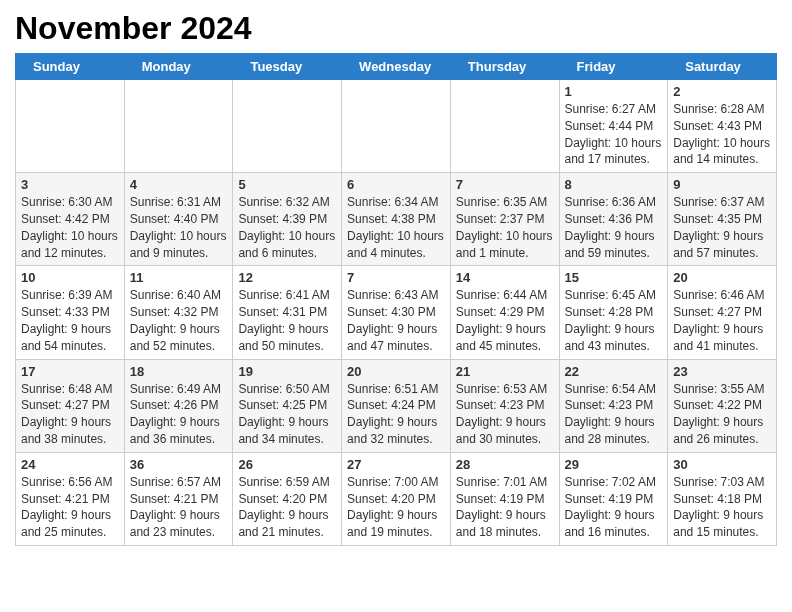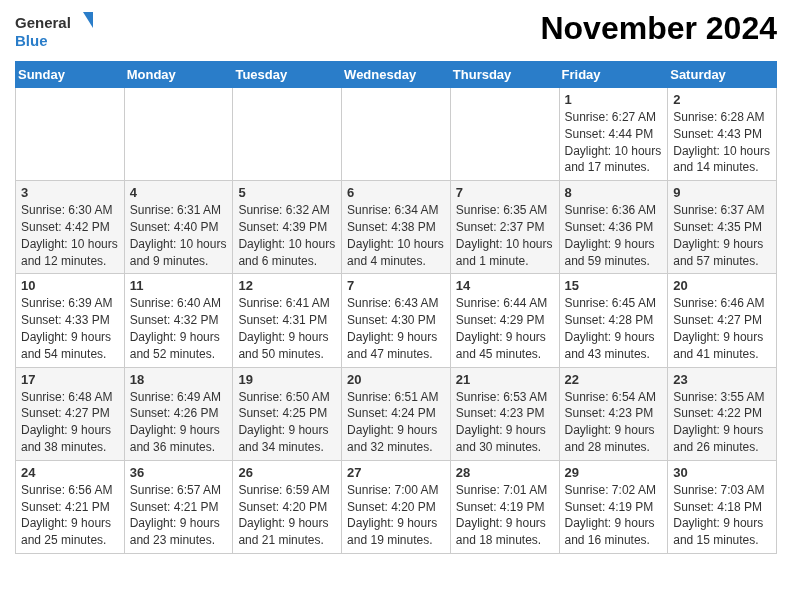--- a/index.html
+++ b/index.html
@@ -40,21 +40,21 @@
     }
     .calendar-table {
       width: 100%;
       border-collapse: collapse;
       table-layout: fixed;
     }
     .calendar-table th {
       background-color: #2a7dc9;
       color: #fff;
       text-align: left;
-      padding: 5px 2px;
+      padding: 5px 17px;
       font-size: 13px;
       font-weight: bold;
       border: 1px solid #2a7dc9;
     }
     .calendar-table td {
       border: 1px solid #ccc;
       vertical-align: top;
       padding: 4px 5px;
       height: 80px;
       background: #fff;
@@ -75,27 +75,20 @@
     }
     .empty-cell {
       background: #fff !important;
     }
   </style>
 </head>
 <body>
 
 <div class="page">
   <div class="header">
-    <div class="logo">
-  <svg width="80" height="45" viewBox="0 0 80 45" xmlns="http://www.w3.org/2000/svg">
-    <text x="0" y="18" font-size="15" font-weight="bold" fill="#333" font-family="Arial">General</text>
-    <text x="0" y="36" font-size="15" font-weight="bold" fill="#2a7dc9" font-family="Arial">Blue</text>
-    <polygon points="68,2 78,2 78,18" fill="#2a7dc9"></polygon>
-  </svg>
-</div>
     <div class="title-block">
       <div class="month-title">November 2024</div>
     </div>
   </div>
 
   <table class="calendar-table">
     <thead>
       <tr>
         <th>Sunday</th>
         <th>Monday</th>

